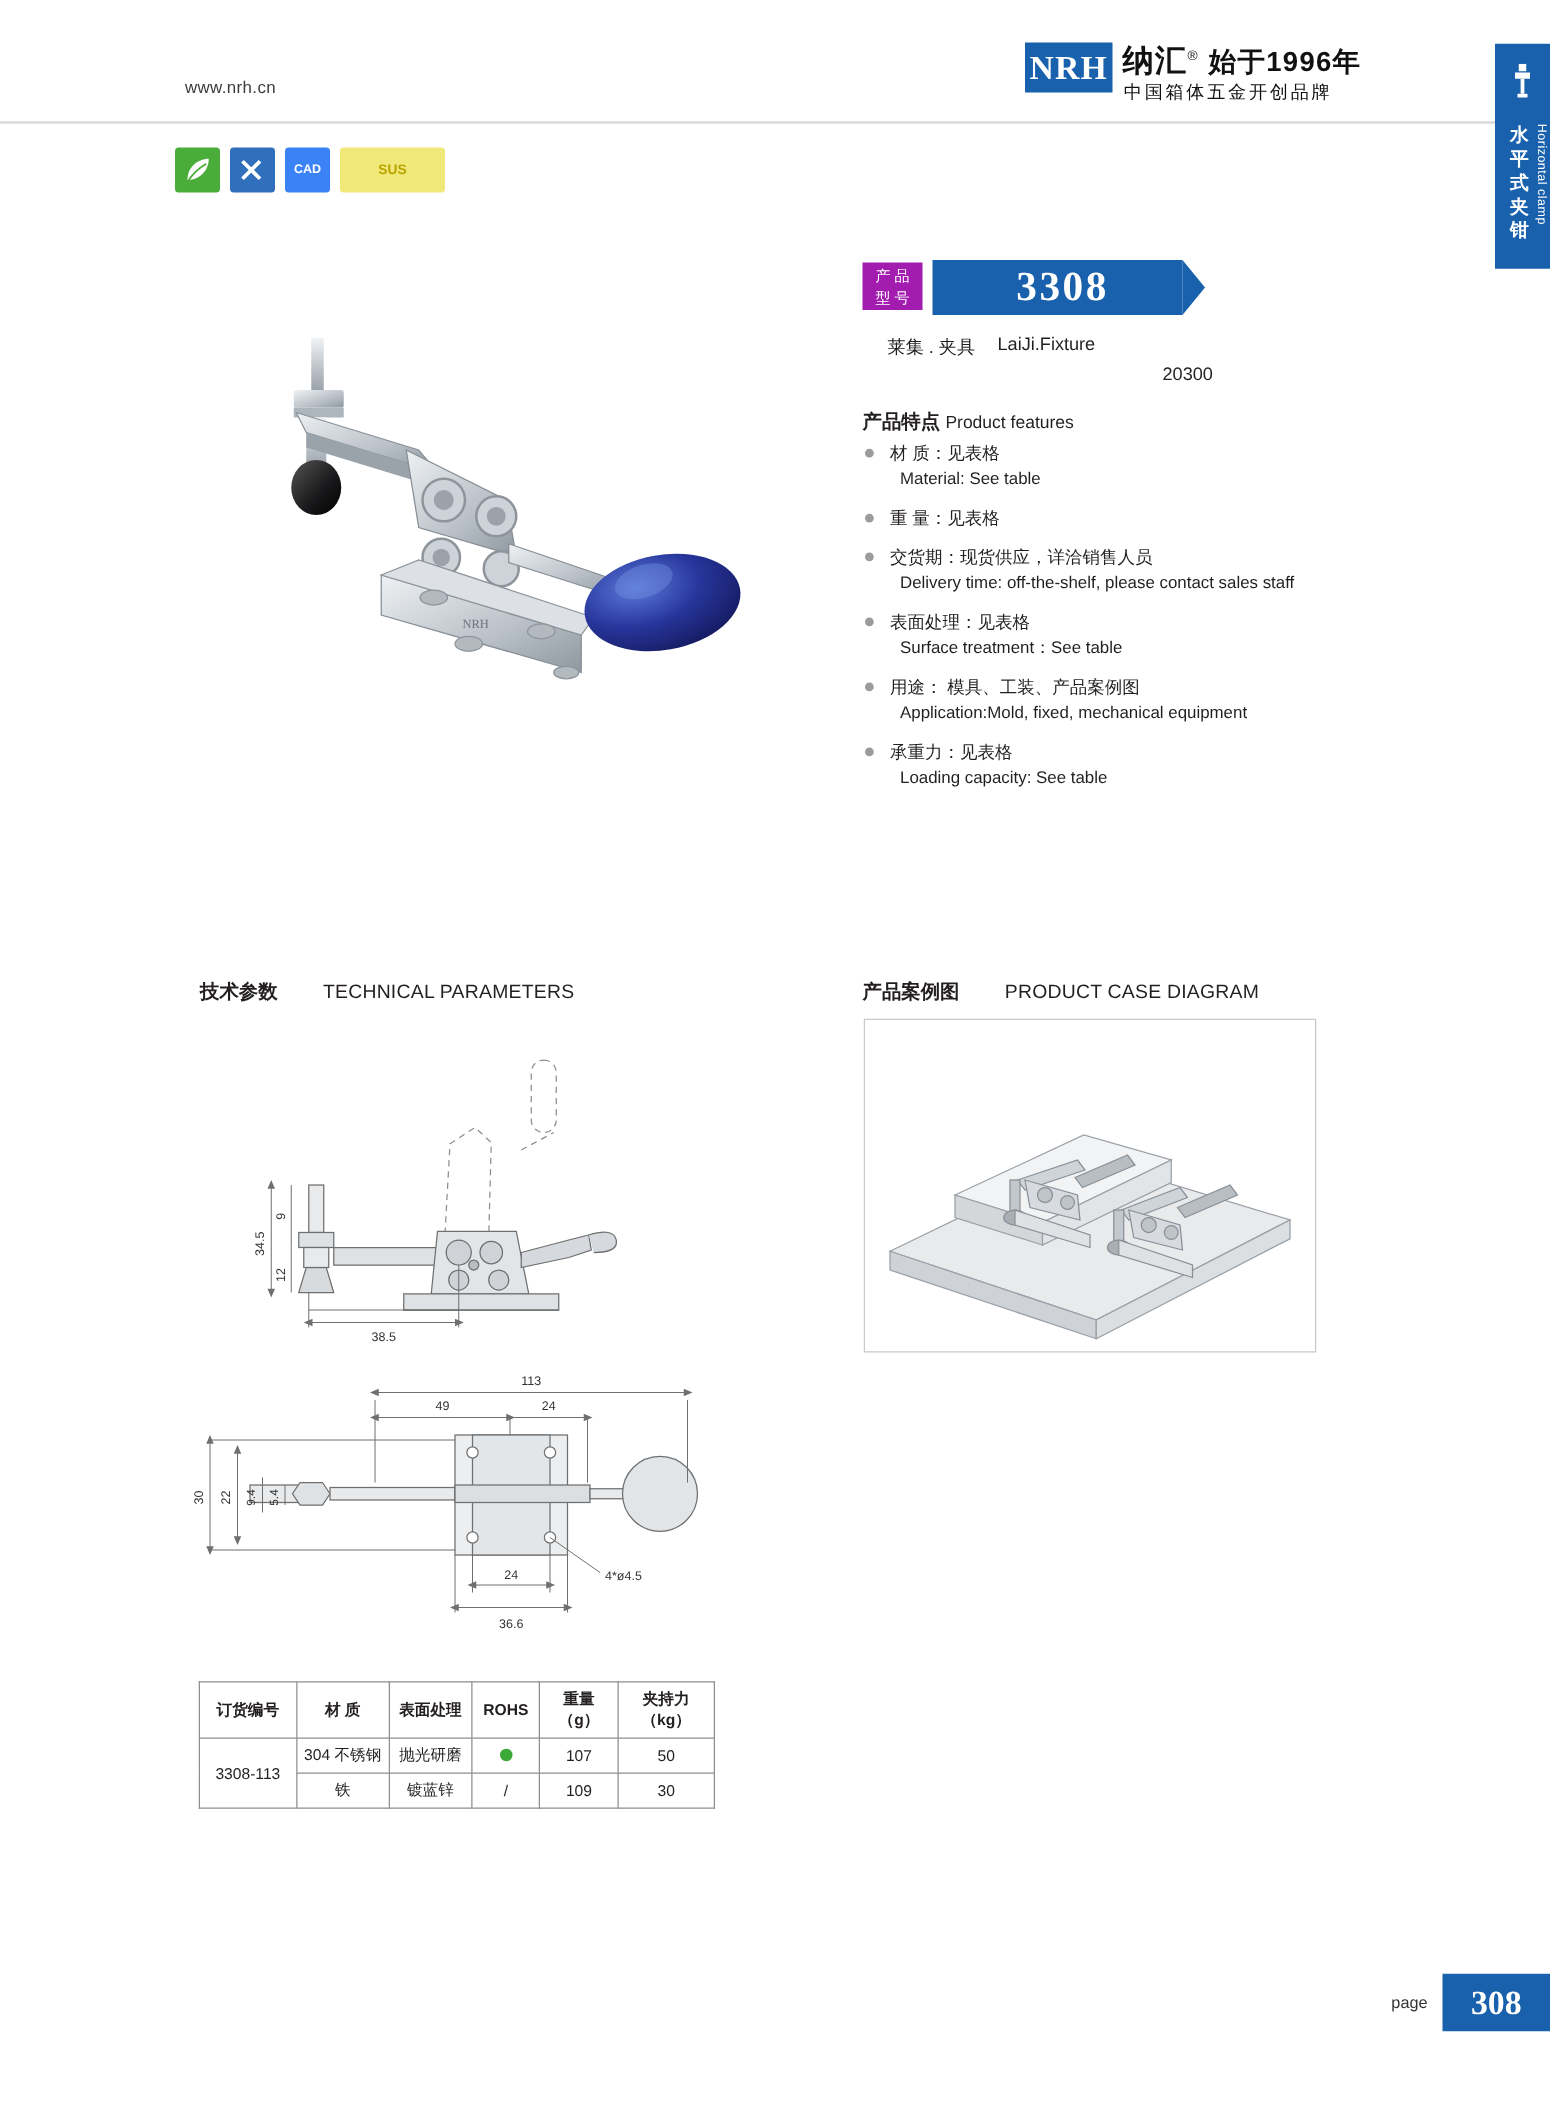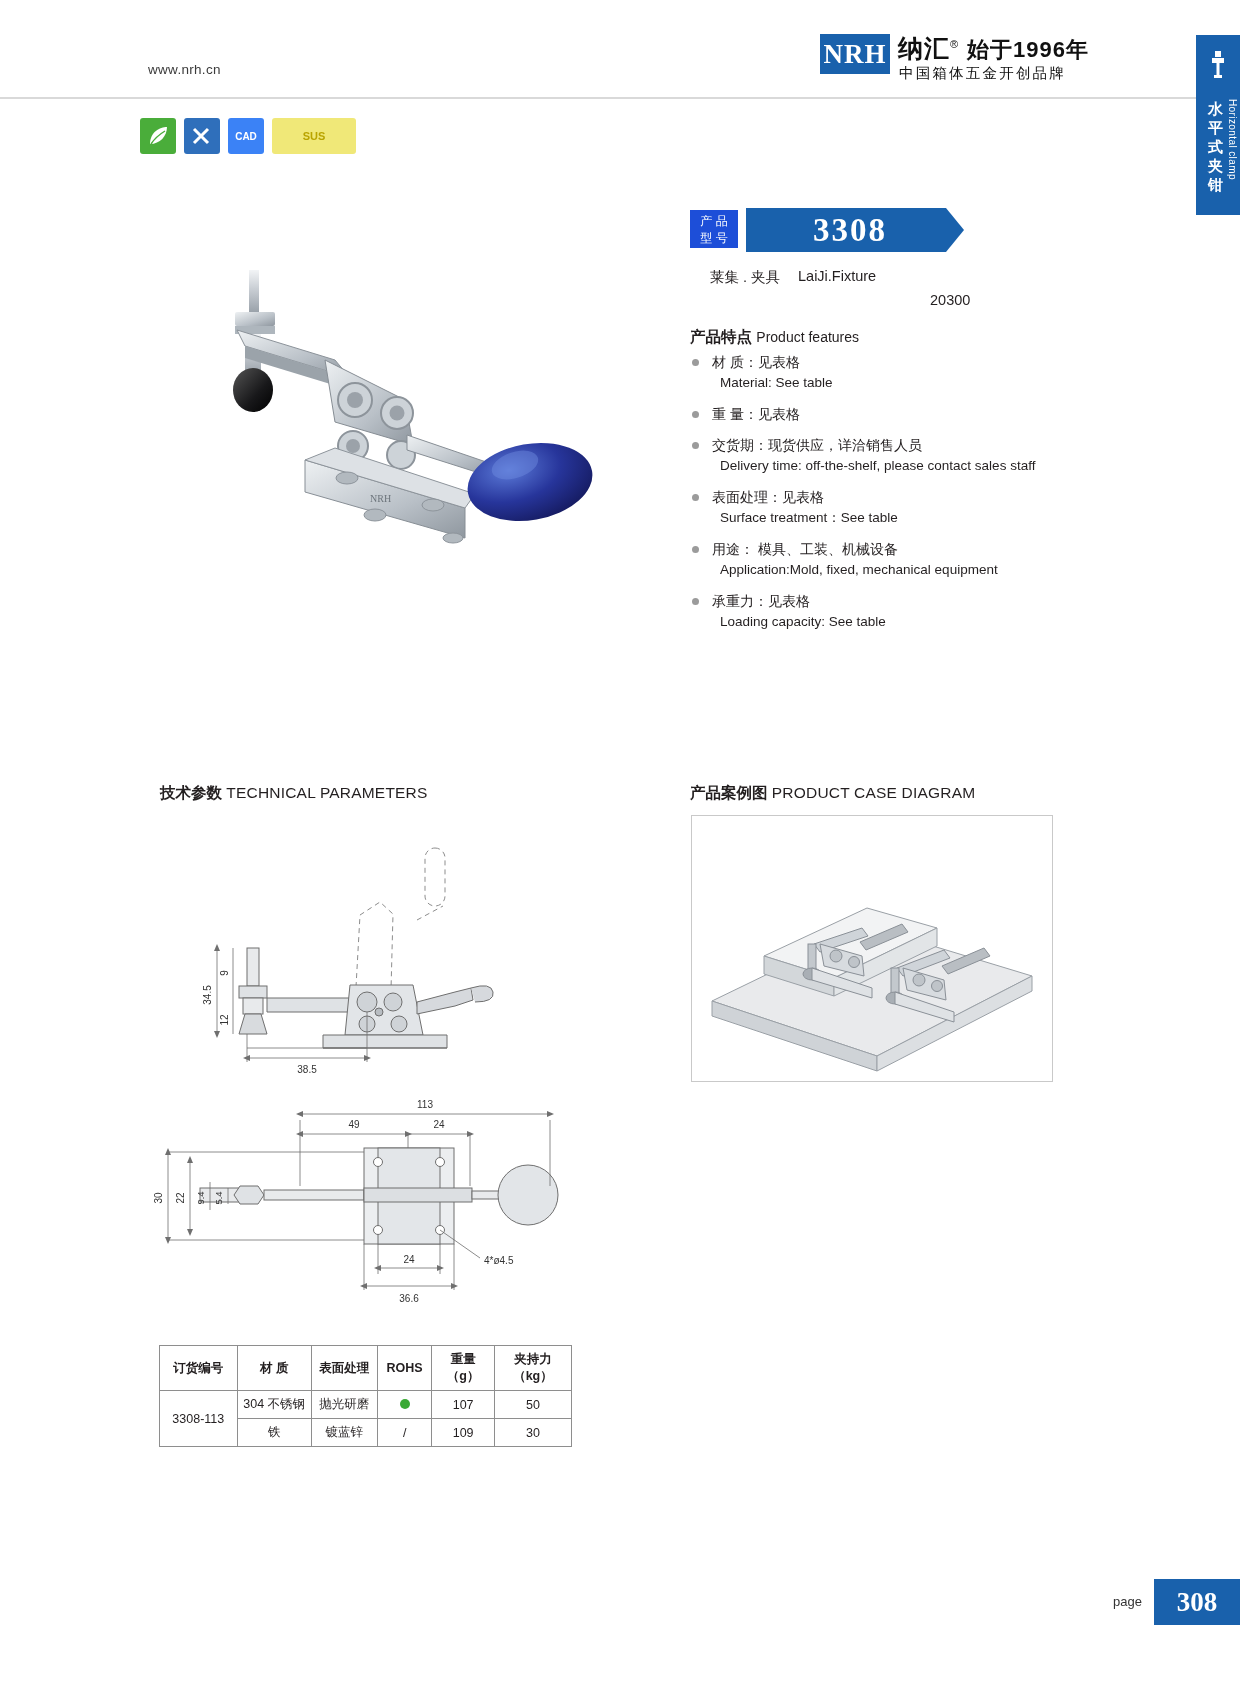--- a/index.html
+++ b/index.html
@@ -84,21 +84,21 @@
   .badge svg{position:absolute;left:6px;top:6px;}
 
   
   .photo{
     position:absolute;left:175px;top:250px;width:470px;height:330px;
   }
 
   
   .model-row{position:absolute;left:690px;top:208px;width:280px;height:44px;}
   .model-tag{
-    position:absolute;left:0;top:2px;width:48px;height:38px;background:#1d4ed8;
+    position:absolute;left:0;top:2px;width:48px;height:38px;background:#a21caf;
     color:#fff;font-size:12px;line-height:17px;text-align:center;padding-top:3px;
     box-sizing:border-box;
   }
   .model-band{
     position:absolute;left:56px;top:0;width:200px;height:44px;background:#1961ac;
   }
   .model-band:after{
     content:"";position:absolute;right:-18px;top:0;
     border-top:22px solid transparent;border-bottom:22px solid transparent;
     border-left:18px solid #1961ac;
@@ -127,21 +127,21 @@
   .feat .dot{
     position:absolute;left:2px;top:7px;width:7px;height:7px;border-radius:50%;
     background:#9b9b9b;
   }
   .feat .cn{font-size:14px;color:#231f20;line-height:20px;}
   .feat .en{font-size:13.5px;color:#231f20;line-height:21px;padding-left:8px;}
 
   
   .sec-title{position:absolute;font-size:15.5px;}
   .sec-title .cn{font-weight:bold;}
-  .sec-title .en{font-weight:normal;letter-spacing:.2px;}
+  .sec-title .en{font-weight:normal;letter-spacing:.2px;margin-left:32px;}
   #tech-title{left:160px;top:783px;}
   #case-title{left:690px;top:783px;}
 
   
   .case-box{
     position:absolute;left:691px;top:815px;width:360px;height:265px;
     border:1px solid #c9c9c9;background:#fff;
   }
 
   
@@ -311,21 +311,21 @@
       <div class="cn">交货期：现货供应，详洽销售人员</div>
       <div class="en">Delivery time: off-the-shelf, please contact sales staff</div>
     </div>
     <div class="feat">
       <span class="dot"></span>
       <div class="cn">表面处理：见表格</div>
       <div class="en">Surface treatment：See table</div>
     </div>
     <div class="feat">
       <span class="dot"></span>
-      <div class="cn">用途： 模具、工装、机械设备</div>
+      <div class="cn">用途： 模具、工装、产品案例图</div>
       <div class="en">Application:Mold, fixed, mechanical equipment</div>
     </div>
     <div class="feat">
       <span class="dot"></span>
       <div class="cn">承重力：见表格</div>
       <div class="en">Loading capacity: See table</div>
     </div>
   </div>
 
   <div class="sec-title" id="tech-title">

